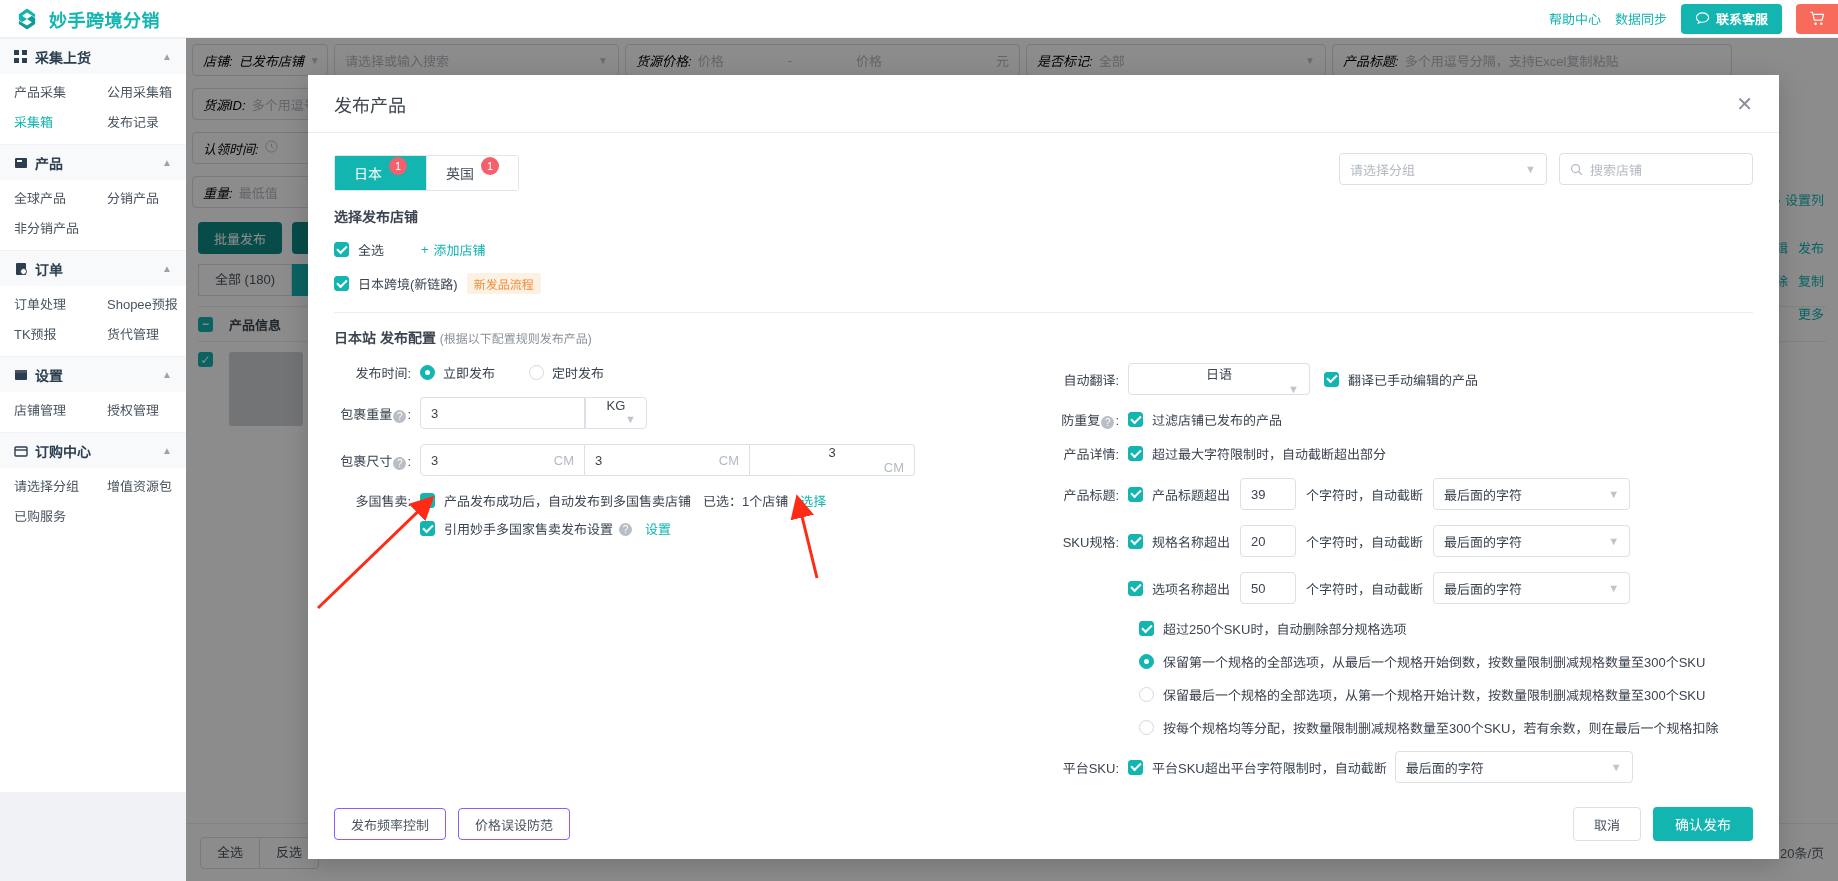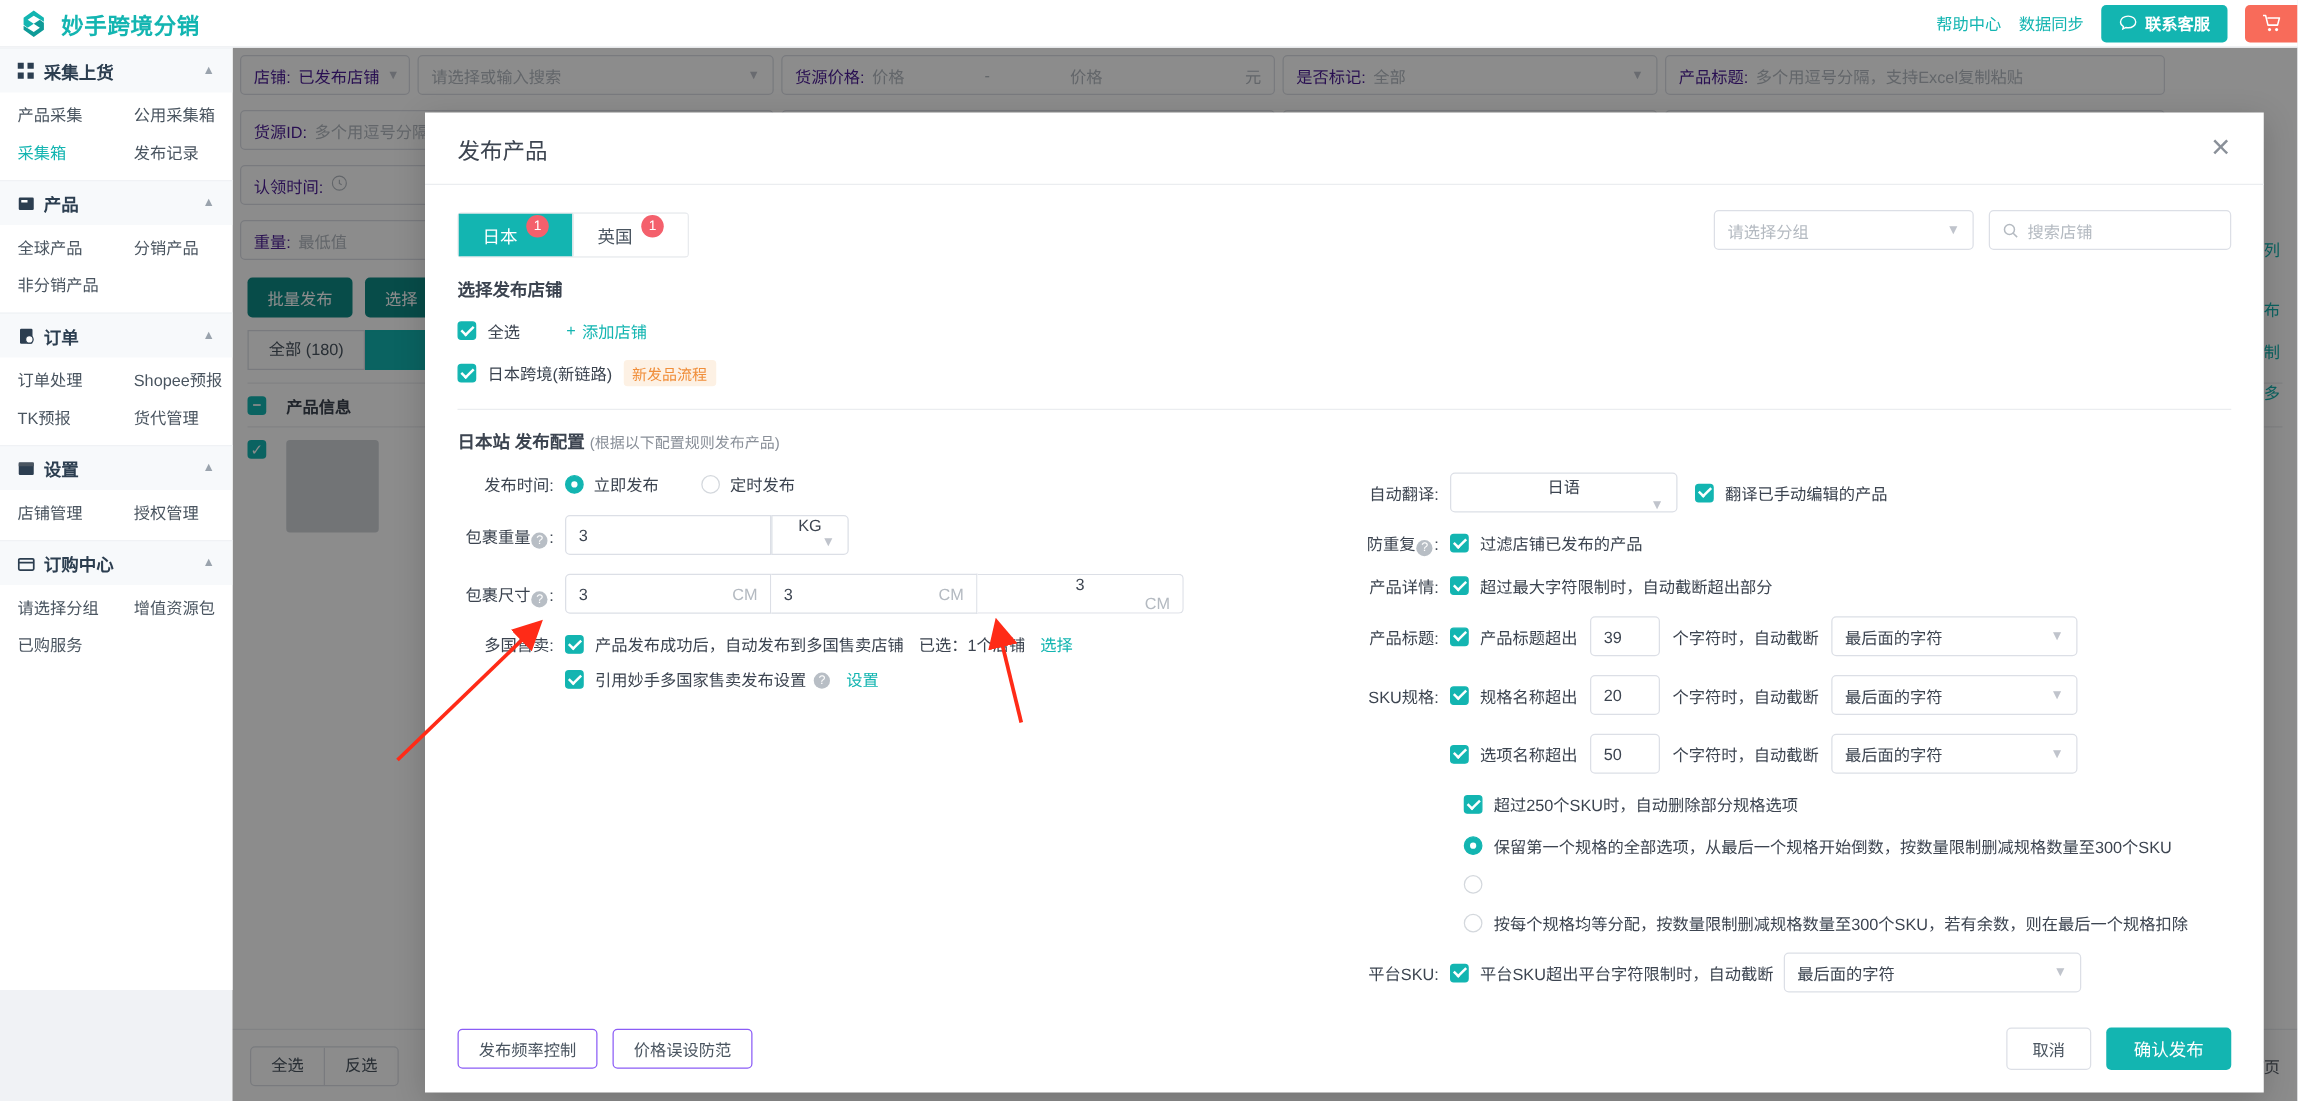--- a/index.html
+++ b/index.html
@@ -60,21 +60,21 @@
   .bgpage {
     position: absolute; top: 38px; left: 186px; width: 1652px; height: 843px;
     background: #ffffff; z-index: 10;
   }
   .filter-row { display: flex; gap: 0; padding: 0 6px; }
   .fcell {
     height: 32px; margin: 6px 6px 6px 0; border: 1px solid #dcdfe6; border-radius: 4px;
     display: flex; align-items: center; padding: 0 10px; font-size: 13px; color: #5a626b;
     background: #fff; gap: 6px; position: relative;
   }
-  .fcell .lbl { color: #4c1d95; white-space: nowrap; }
+  .fcell .lbl { color: #000000; white-space: nowrap; font-style: italic; }
   .fcell .ph { color: #b4bac1; white-space: nowrap; overflow: hidden; }
   .fcell .chev { margin-left: auto; color: #c0c4cc; font-size: 10px; }
   .toolbar-btns { display: flex; gap: 10px; padding: 8px 12px 4px 12px; }
   .tbtn {
     background: #0e8a86; color: #fff; border: none; border-radius: 4px;
     height: 32px; padding: 0 16px; font-size: 13px; cursor: pointer; font-family: inherit;
   }
   .tabs-row { display: flex; padding: 6px 12px 0 12px; gap: 0; }
   .ptab {
     height: 32px; border: 1px solid #dcdfe6; padding: 0 16px; line-height: 30px;
@@ -107,23 +107,23 @@
   .pagesize { margin-left: auto; font-size: 13px; color: #5a626b; }
   .gear-link { position: absolute; right: 14px; top: 152px; color: #13b5b1; font-size: 13px; }
 
   .dimmer {
     position: absolute; top: 38px; left: 186px; width: 1652px; height: 843px;
     background: rgba(0,0,0,.45); z-index: 20;
   }
 
   
   .modal {
-    position: absolute; left: 308px; top: 90px; width: 1471px; height: 784px;
+    position: absolute; left: 308px; top: 75px; width: 1471px; height: 784px;
     background: #fff; z-index: 60; box-shadow: 0 6px 24px rgba(0,0,0,.18);
-    display: flex; flex-direction: column; margin-left: 32px;
+    display: flex; flex-direction: column;
   }
   .modal-head {
     height: 58px; display: flex; align-items: center; padding: 0 26px;
     border-bottom: 1px solid #ebedf0; flex: 0 0 auto;
   }
   .modal-title { font-size: 18px; color: #3c4450; }
   .modal-close { margin-left: auto; font-size: 20px; color: #8a9099; cursor: pointer; line-height: 1; }
   .modal-body { flex: 1 1 auto; padding: 22px 26px 0 26px; position: relative; overflow: hidden; }
   .modal-foot {
     height: 70px; flex: 0 0 auto; display: flex; align-items: center;
@@ -661,20 +661,21 @@
             <div class="opt-row">
               <span class="chk on"></span>
               <span>超过250个SKU时，自动删除部分规格选项</span>
             </div>
             <div class="opt-row">
               <span class="radio on"></span>
               <span>保留第一个规格的全部选项，从最后一个规格开始倒数，按数量限制删减规格数量至300个SKU</span>
             </div>
             <div class="opt-row">
               <span class="radio"></span>
+              <span>保留最后一个规格的全部选项，从第一个规格开始计数，按数量限制删减规格数量至300个SKU</span>
             </div>
             <div class="opt-row">
               <span class="radio"></span>
               <span>按每个规格均等分配，按数量限制删减规格数量至300个SKU，若有余数，则在最后一个规格扣除</span>
             </div>
           </div>
 
           <div class="frow" style="margin-top:14px">
             <div class="flabel rgt">平台SKU:</div>
             <span class="chk on" style="margin-right:9px"></span>

